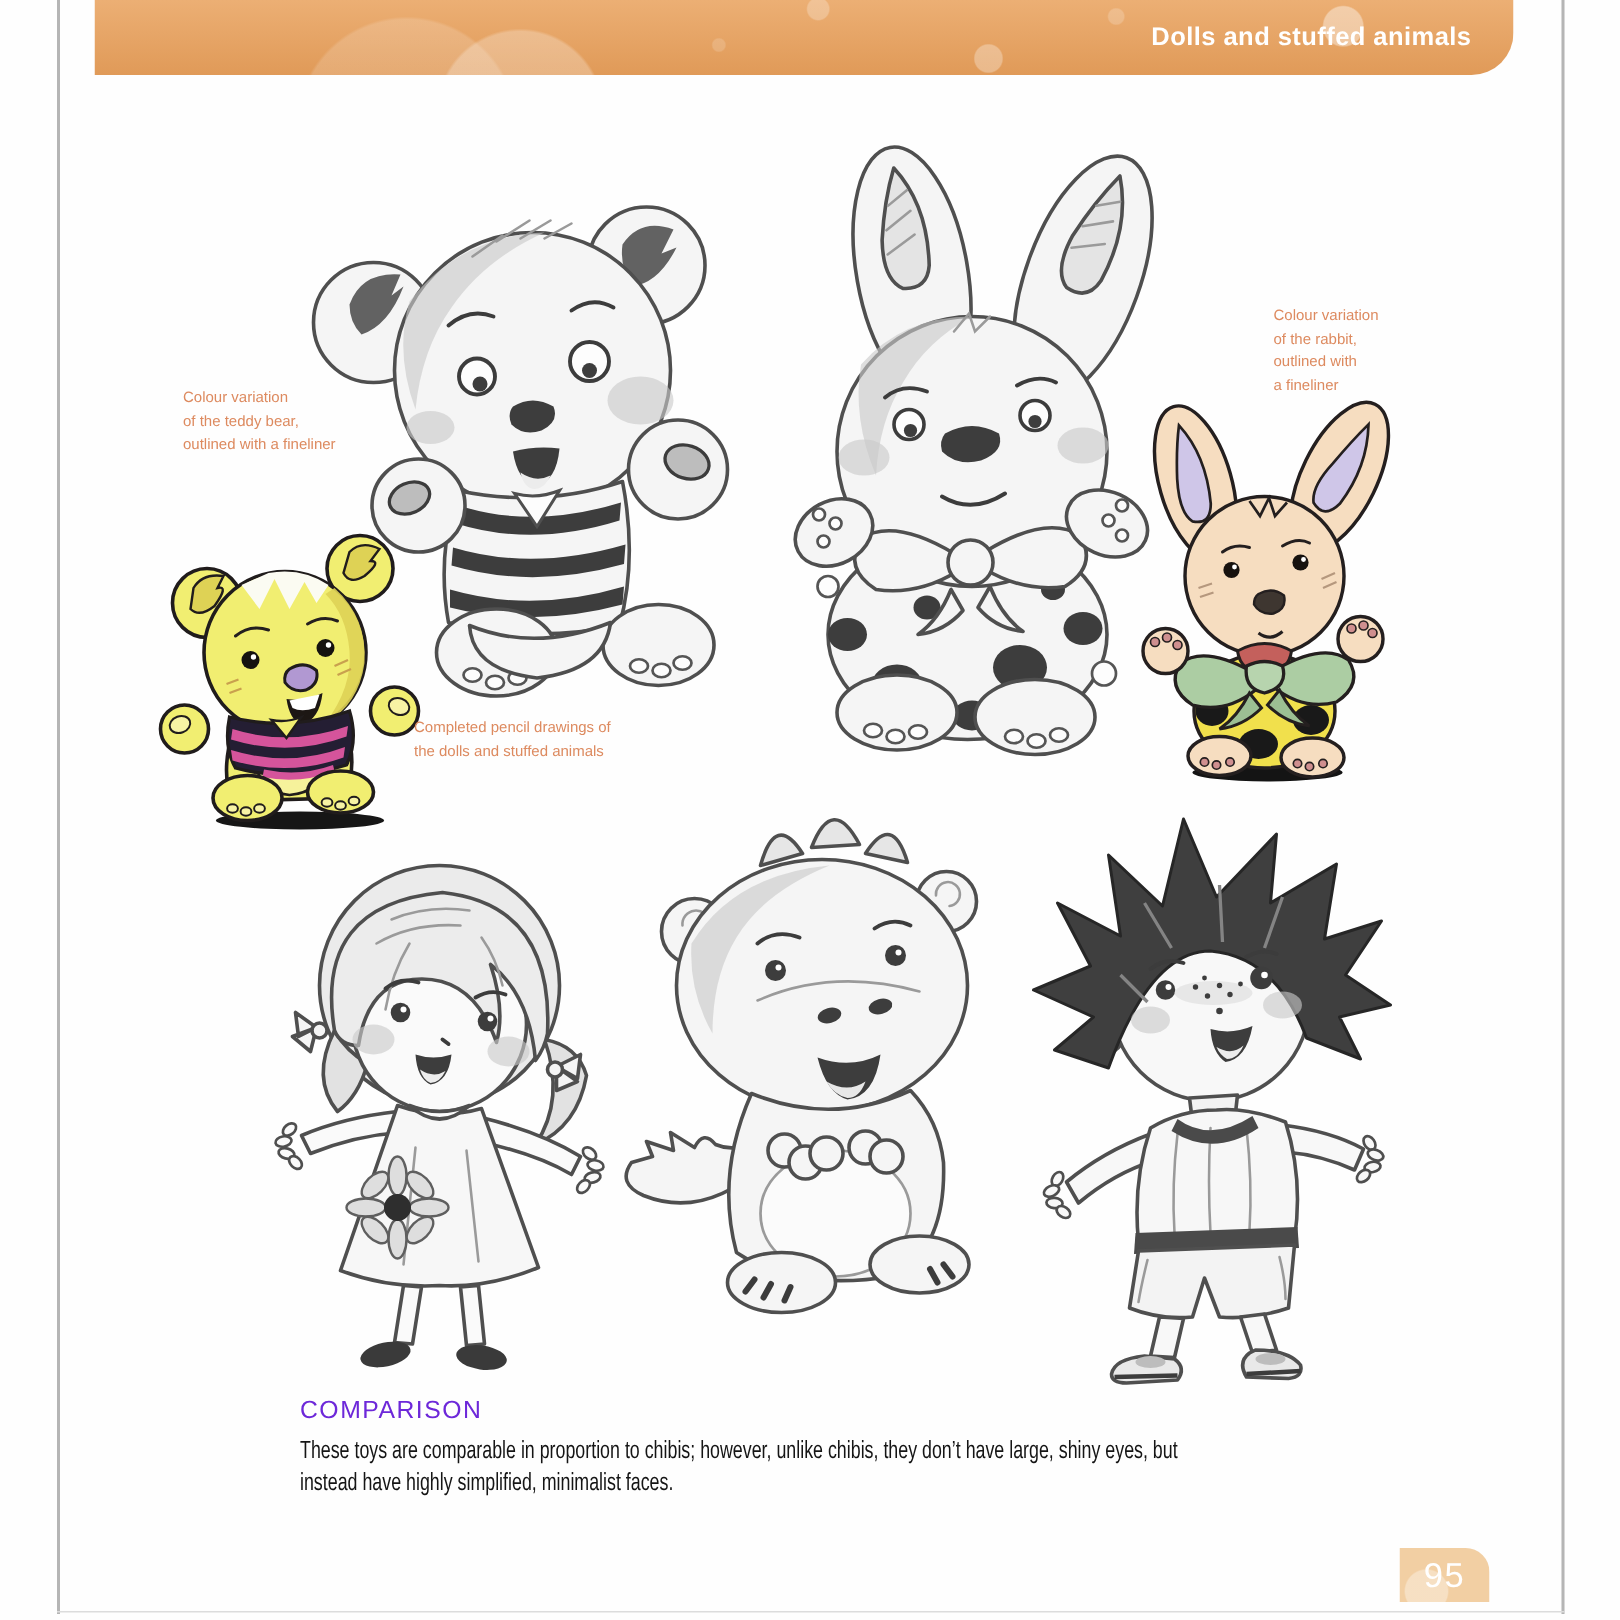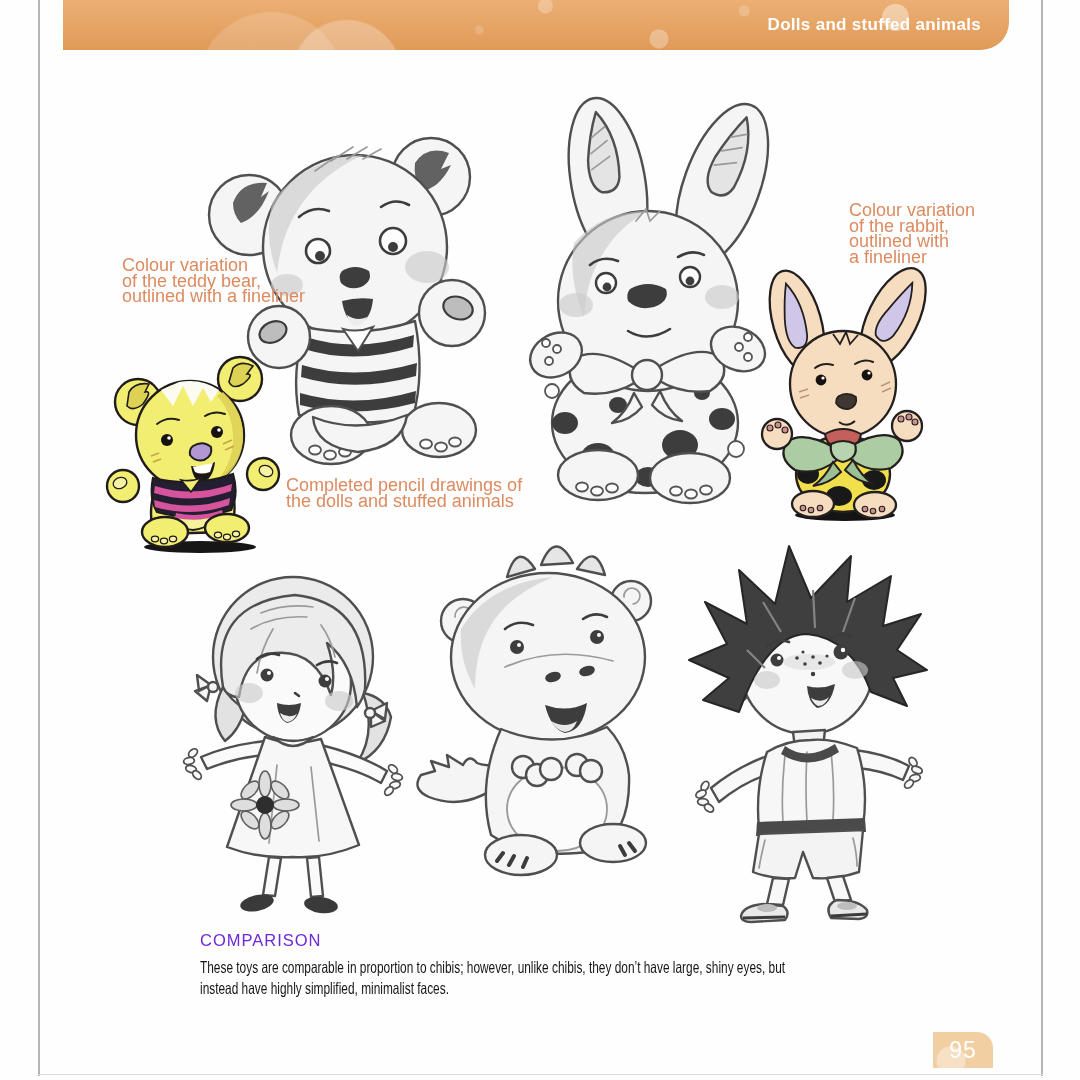--- a/index.html
+++ b/index.html
@@ -17,24 +17,24 @@
       radial-gradient(circle at 63% 78%, rgba(255,255,255,.30) 0 9px,  rgba(255,255,255,0) 10px),
       radial-gradient(circle at 51% 12%, rgba(255,255,255,.25) 0 7px,  rgba(255,255,255,0) 8px),
       radial-gradient(circle at 72% 22%, rgba(255,255,255,.20) 0 5px,  rgba(255,255,255,0) 6px),
       radial-gradient(circle at 44% 60%, rgba(255,255,255,.16) 0 4px,  rgba(255,255,255,0) 5px),
       radial-gradient(circle at 30% 150%, rgba(255,255,255,.26) 54px, rgba(255,255,255,0) 56px),
       radial-gradient(circle at 22% 170%, rgba(255,255,255,.16) 72px, rgba(255,255,255,0) 74px),
       linear-gradient(180deg,#ecaf74,#e09a58); margin-left: 24px;}
   #header-title{position:absolute;right:28px;top:50%;transform:translateY(-50%);
     color:#fff;font-size:17px;font-weight:bold;letter-spacing:.3px;}
 
-  .note{position:absolute;color:#dd8a5f;font-size:18px;line-height:15.6px;white-space:pre-line;}
+  .note{position:absolute;color:#dd8a5f;font-size:10px;line-height:15.6px;white-space:pre-line;}
   #note-teddy{left:122px;top:258px;}
   #note-rabbit{left:849px;top:203px;}
-  #note-pencil{left:286px;top:478px;}
+  #note-pencil{left:276px;top:478px;}
 
   #comp-heading{position:absolute;left:200px;top:931px;font-size:16.5px;letter-spacing:1px;color:#6d28d9;}
   #comp-body{position:absolute;left:200px;top:957px;width:940px;font-size:16.5px;line-height:20.5px;
     color:#151515;white-space:pre-line;transform:scaleX(.72);transform-origin:left top;}
 
   #page-tab{position:absolute;left:933px;top:1032px;width:60px;height:36px;background:#f2cfa3;
     border-top-right-radius:16px;text-align:center;
     background-image:radial-gradient(circle at 30% 80%, rgba(255,255,255,.35) 0 14px, rgba(255,255,255,0) 15px);}
   #page-tab span{color:#fff;font-size:23px;letter-spacing:1px;line-height:36px;}
 

